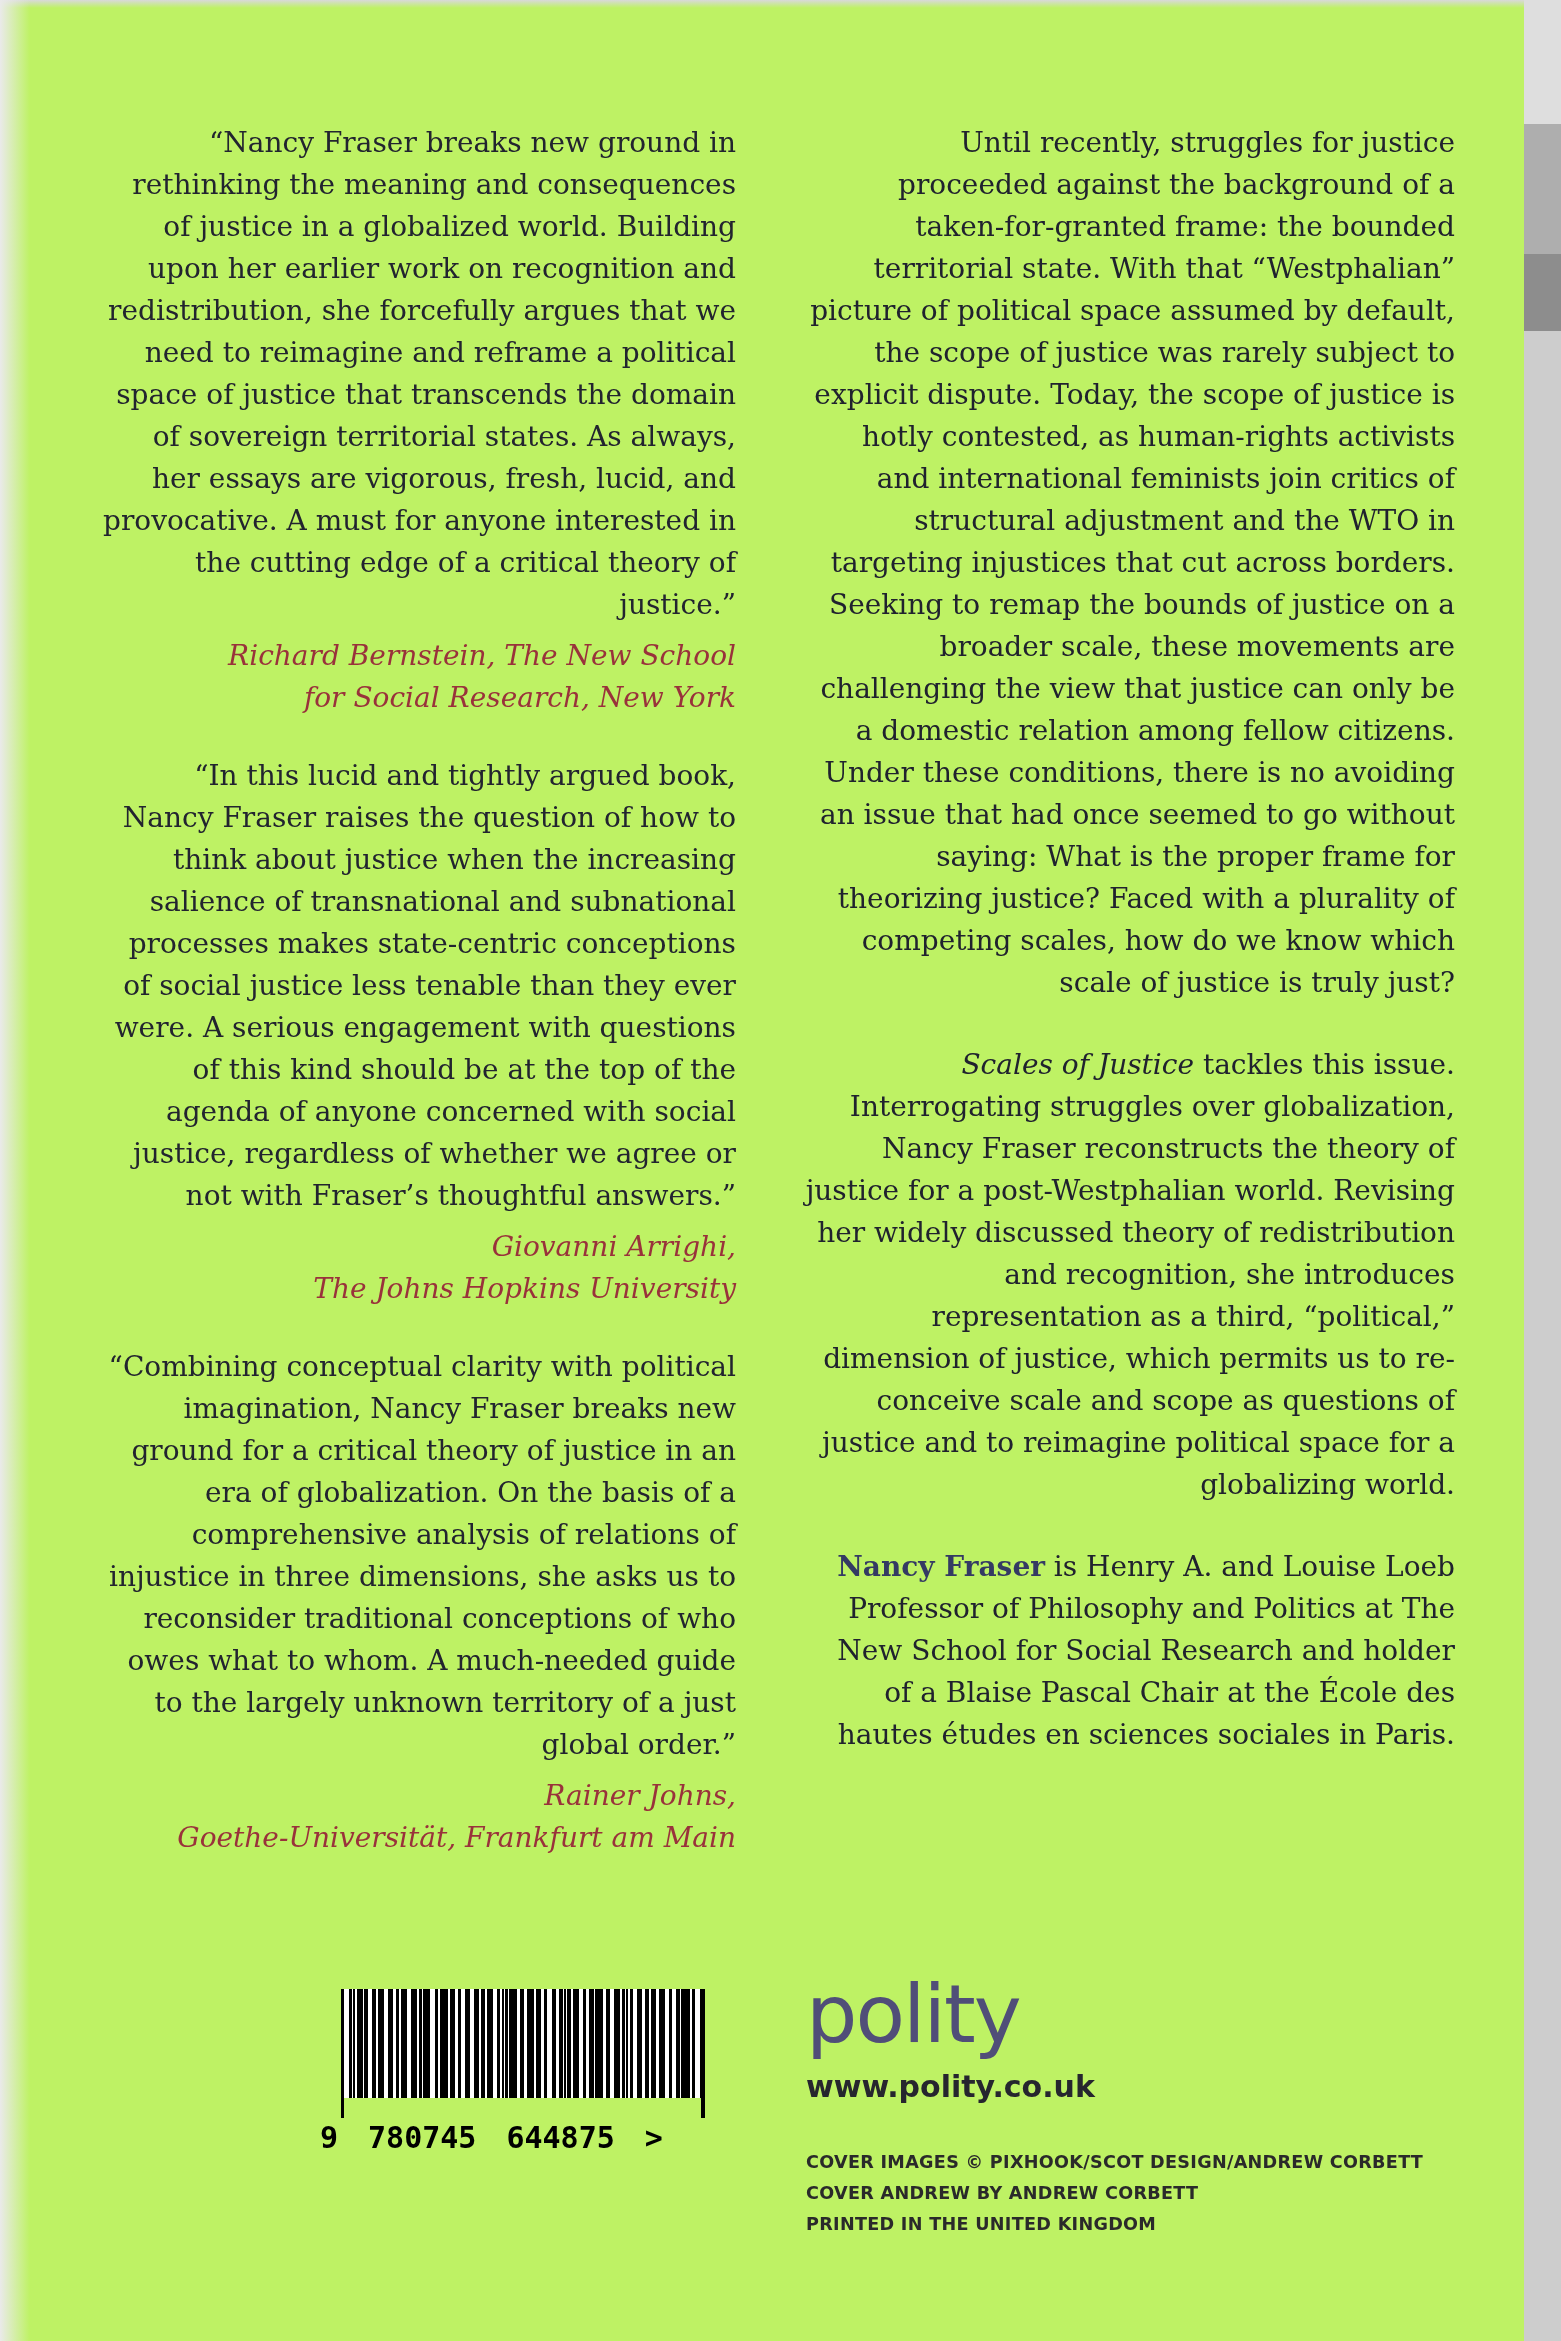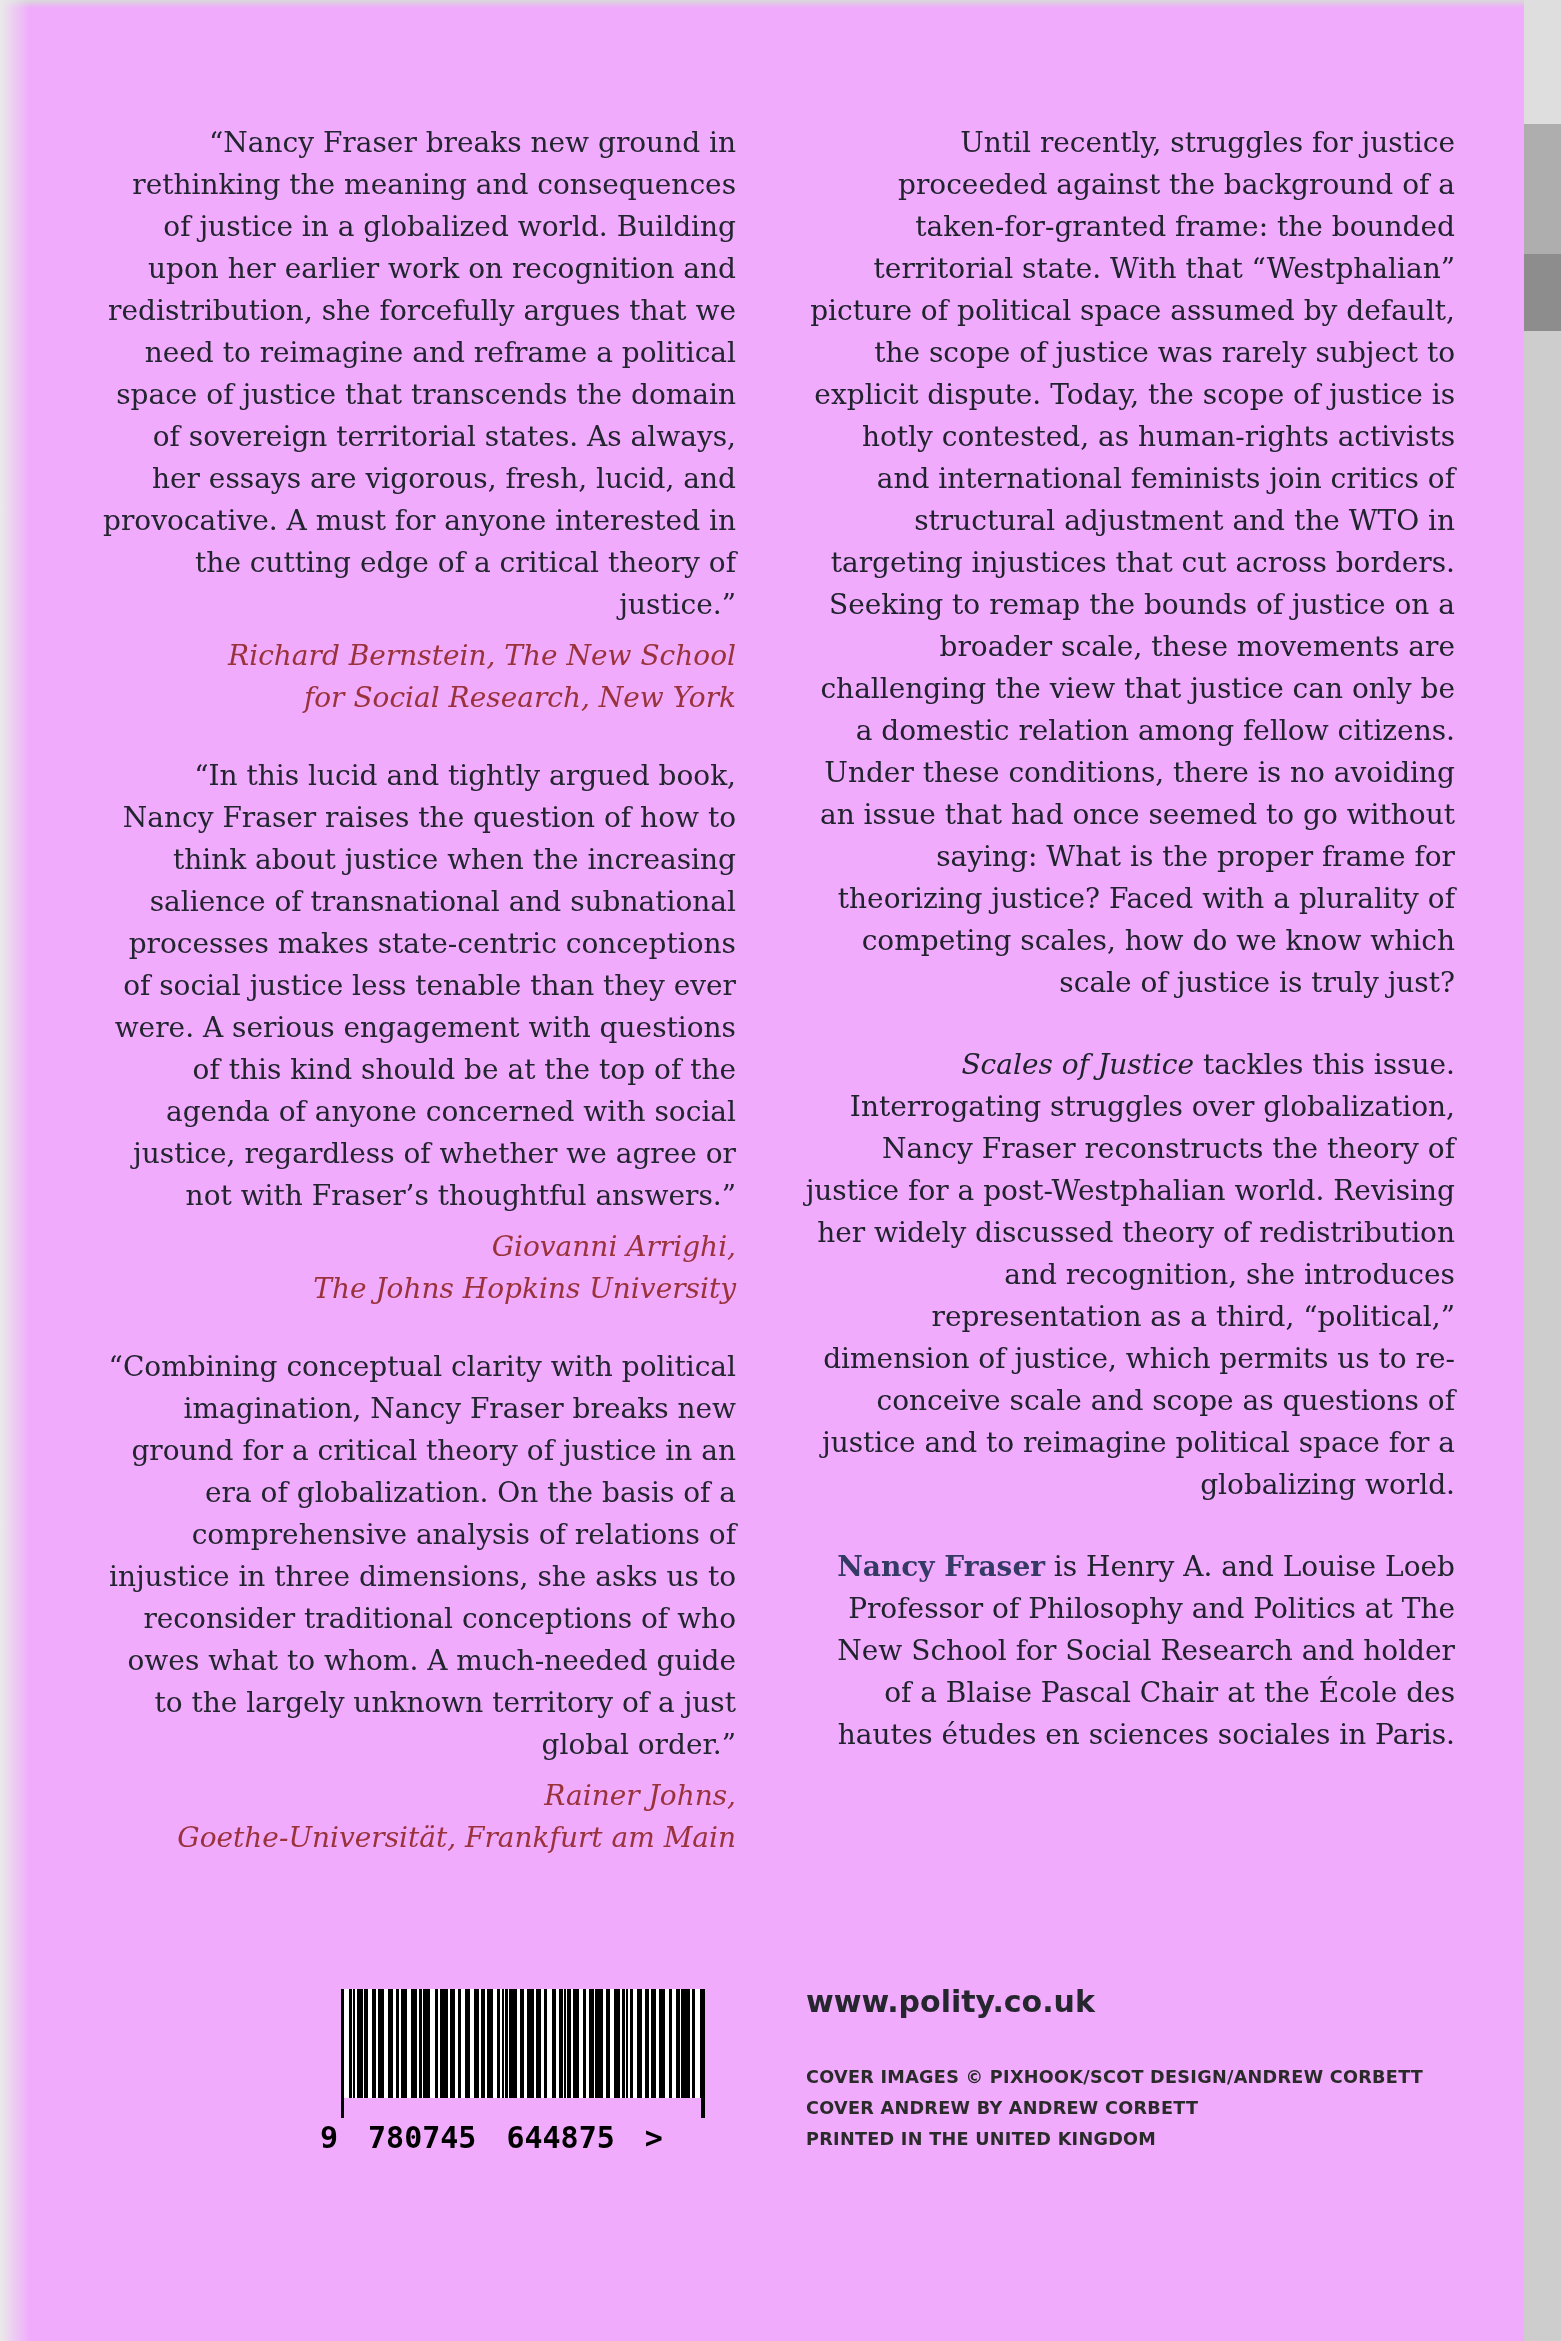--- a/index.html
+++ b/index.html
@@ -1,20 +1,20 @@
 <!DOCTYPE html>
 <html style="font-size:10.4px"><head>
 <meta charset="utf-8">
 <style>
   html, body { margin:0; padding:0; background:#ffffff; }
   .page {
     position:relative;
     width:1562px;
     height:2342px;
-    background:#f0abfc;
+    background:#bef264;
     font-family:"DejaVu Serif", serif;
     color:#20222e;
     overflow:hidden;
   }
 
   
   .edge-top   { position:absolute; top:0; left:0; right:0; height:7.8px;
                 background:linear-gradient(180deg,#d9d9d9,rgba(255,255,255,0)); }
   .edge-left  { position:absolute; top:0; left:0; width:30px; height:100%;
                 background:linear-gradient(90deg,#eaeaea,rgba(255,255,255,0)); }
@@ -127,20 +127,21 @@
     <div class="bars"></div>
     <div class="digits">
       <span>9</span>
       <span>780745</span>
       <span>644875</span>
       <span>&gt;</span>
     </div>
   </div>
 
   <div class="publisher">
+    <div class="logo">polity</div>
     <div class="website">www.polity.co.uk</div>
     <div class="credits">
       <div>COVER IMAGES © PIXHOOK/SCOT DESIGN/ANDREW CORBETT</div>
       <div>COVER ANDREW BY ANDREW CORBETT</div>
       <div>PRINTED IN THE UNITED KINGDOM</div>
     </div>
   </div>
 
 </div>
 

